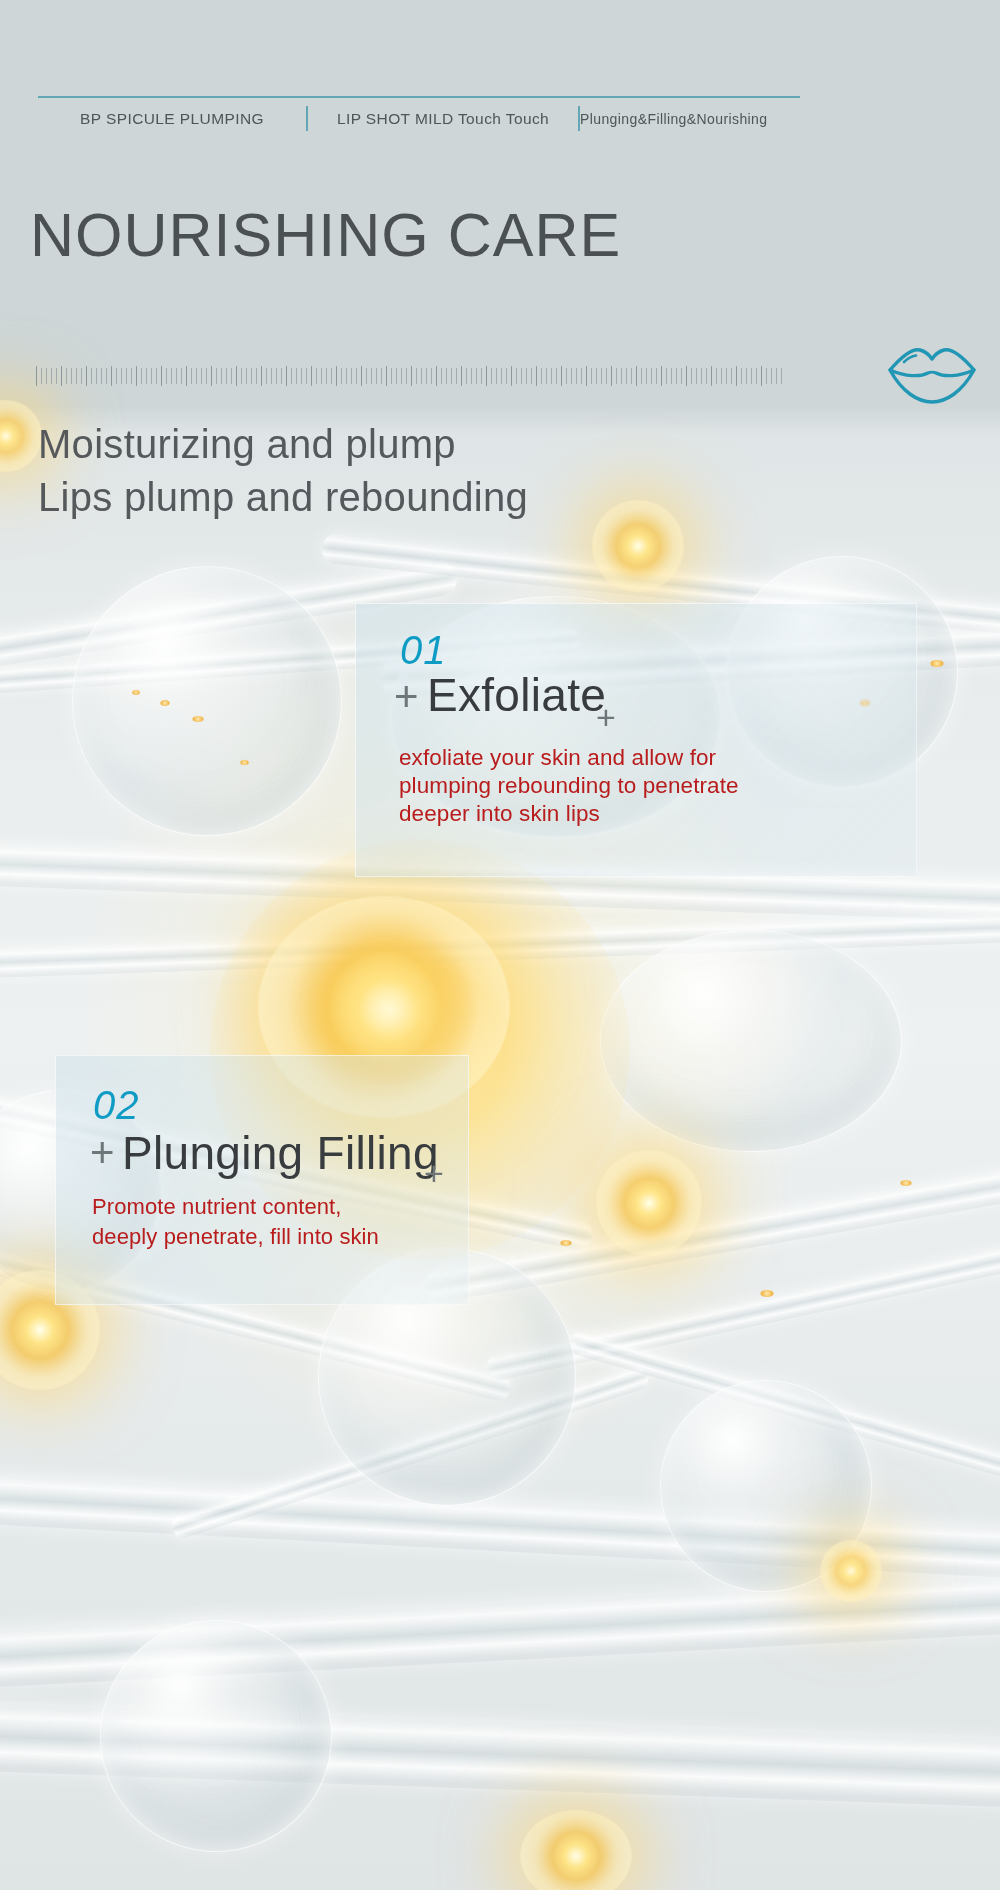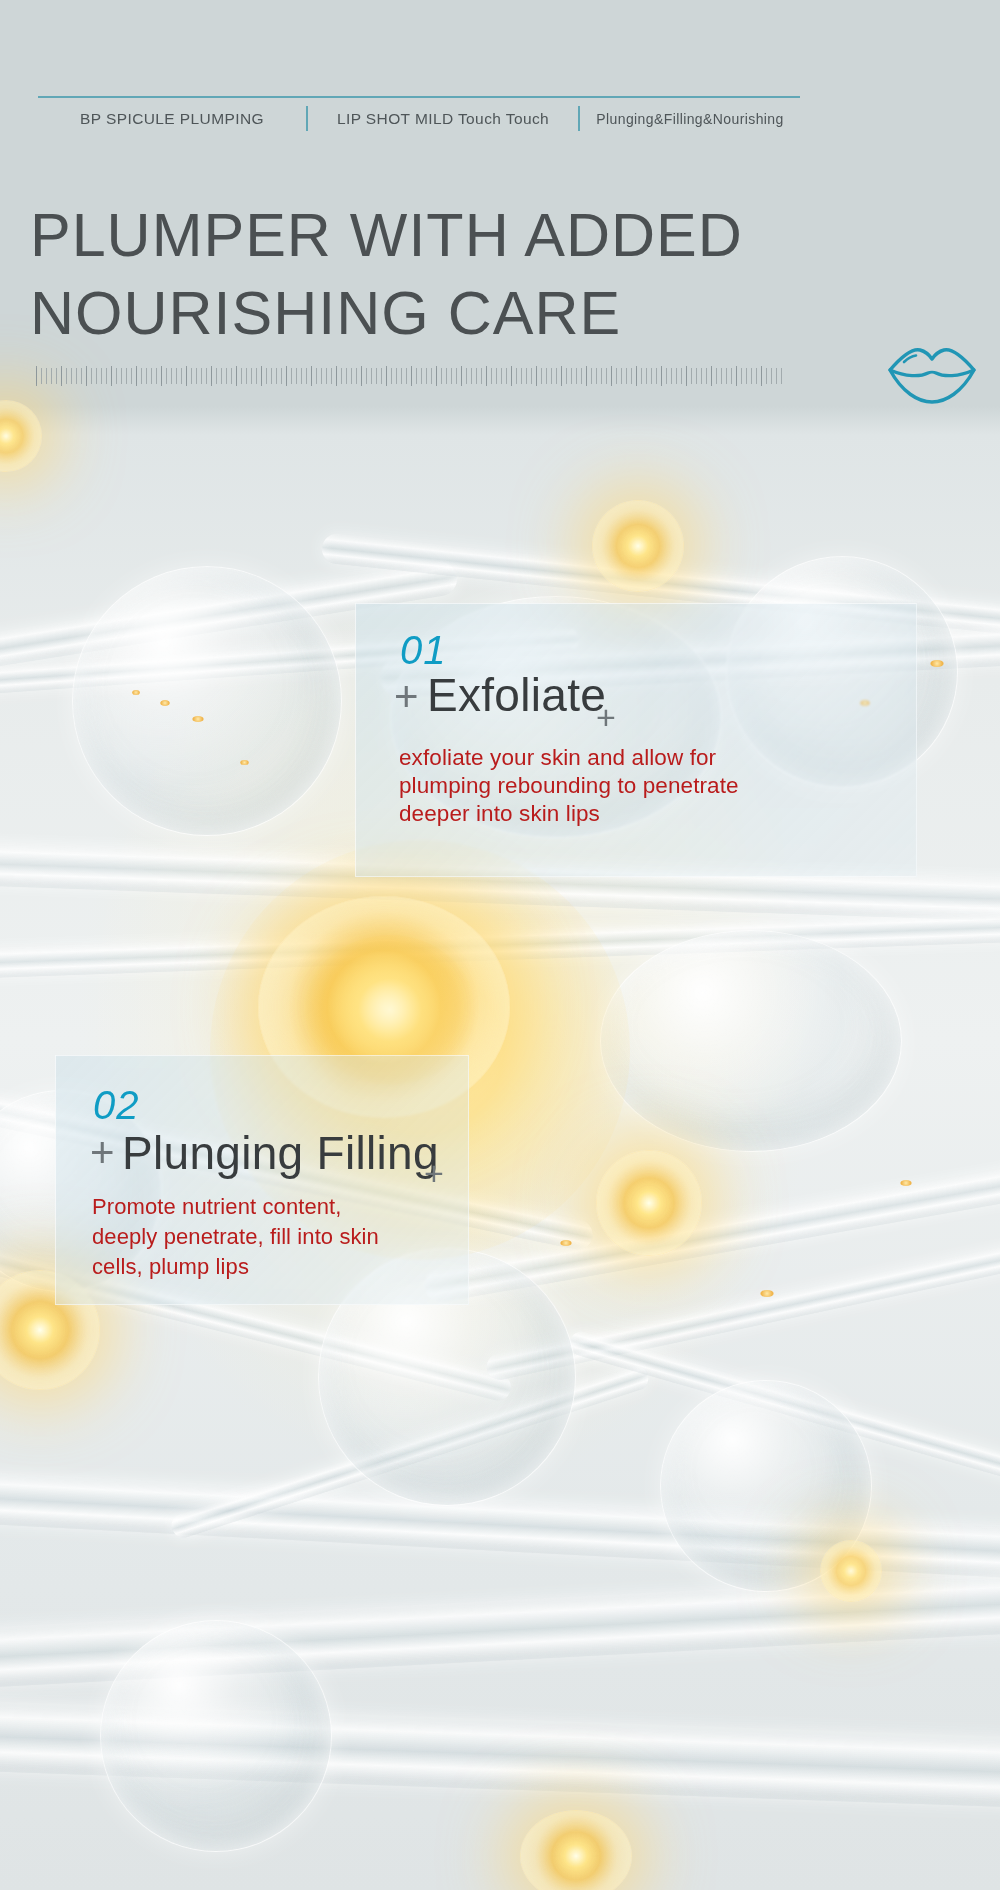--- a/index.html
+++ b/index.html
@@ -44,21 +44,21 @@
   
   .header{position:absolute;left:38px;top:96px;width:762px;}
   .header-rule{width:100%;height:2px;background:#4e9fb0;opacity:.85;}
   .header-items{display:flex;align-items:center;margin-top:8px;}
   .hitem{
     color:#4e5558;font-size:15.5px;letter-spacing:.4px;
     white-space:nowrap;text-align:center;
   }
   .hitem.i1{width:268px;}
   .hitem.i2{width:270px;}
-  .hitem.i3{flex:1;text-align:center;font-size:14px;}
+  .hitem.i3{flex:1;text-align:left;font-size:14px;}
   .hsep{width:2px;height:25px;background:#4e9fb0;opacity:.85;}
 
   
   .title{
     position:absolute;left:30px;top:196px;width:760px;
     color:#4b5052;font-size:61px;line-height:78px;letter-spacing:1px;
     font-weight:400;
   }
   .lips-icon{position:absolute;left:884px;top:336px;width:96px;height:72px;}
 
@@ -167,52 +167,54 @@
     <div class="header-items">
       <div class="hitem i1">BP SPICULE PLUMPING</div>
       <div class="hsep"></div>
       <div class="hitem i2">LIP SHOT MILD  Touch Touch</div>
       <div class="hsep"></div>
       <div class="hitem i3">Plunging&amp;Filling&amp;Nourishing</div>
     </div>
   </div>
 
   <div class="title">
-    <div>PLUMPER WITH ADDED</div>
     <div>NOURISHING CARE</div>
   </div>
 
   <div class="lips-icon">
     <svg viewBox="0 0 96 72" width="96" height="72" fill="none">
       <path d="M6 34 C18 20, 28 12, 36 14 C42 15.5, 46 20, 48 23 C50 20, 54 15.5, 60 14 C68 12, 78 20, 90 34
                C78 56, 62 66, 48 66 C34 66, 18 56, 6 34 Z" stroke="#2196b5" stroke-width="3.4" stroke-linejoin="round" stroke-linecap="round"></path>
       <path d="M6 34 C22 41, 36 41, 44 37 C46 36, 50 36, 52 37 C60 41, 74 41, 90 34" stroke="#2196b5" stroke-width="3.2" stroke-linecap="round"></path>
       <path d="M20 26 C24 22, 28 20, 32 19.5" stroke="#2196b5" stroke-width="2.6" stroke-linecap="round"></path>
     </svg>
   </div>
 
   <div class="ruler"></div>
   <div class="ruler-major"></div>
 
+  <div class="subtitle">
+    <div>Moisturizing and plump</div>
+    <div>Lips plump and rebounding</div>
+  </div>
 
   <div class="card card-1"></div>
   <div class="num" style="left:400px;top:630px;">01</div>
   <div class="plus" style="left:394px;top:676px;font-size:42px;">+</div>
   <div class="headline" style="left:427px;top:672px;">Exfoliate</div>
   <div class="plus" style="left:596px;top:700px;font-size:34px;">+</div>
   <div class="body" style="left:399px;top:744px;width:520px;">
     <div>exfoliate your skin and allow for</div>
     <div>plumping rebounding to penetrate</div>
     <div>deeper into skin lips</div>
   </div>
 
   <div class="card card-2"></div>
   <div class="num" style="left:93px;top:1085px;">02</div>
   <div class="plus" style="left:90px;top:1132px;font-size:42px;">+</div>
   <div class="headline" style="left:122px;top:1130px;">Plunging Filling</div>
   <div class="plus" style="left:424px;top:1156px;font-size:34px;">+</div>
   <div class="body b2" style="left:92px;top:1192px;width:380px;">
     <div>Promote nutrient content,</div>
     <div>deeply penetrate, fill into skin</div>
-    <div>cells, plump lips</div>
   </div>
 
 </div>
 
 </body></html>

